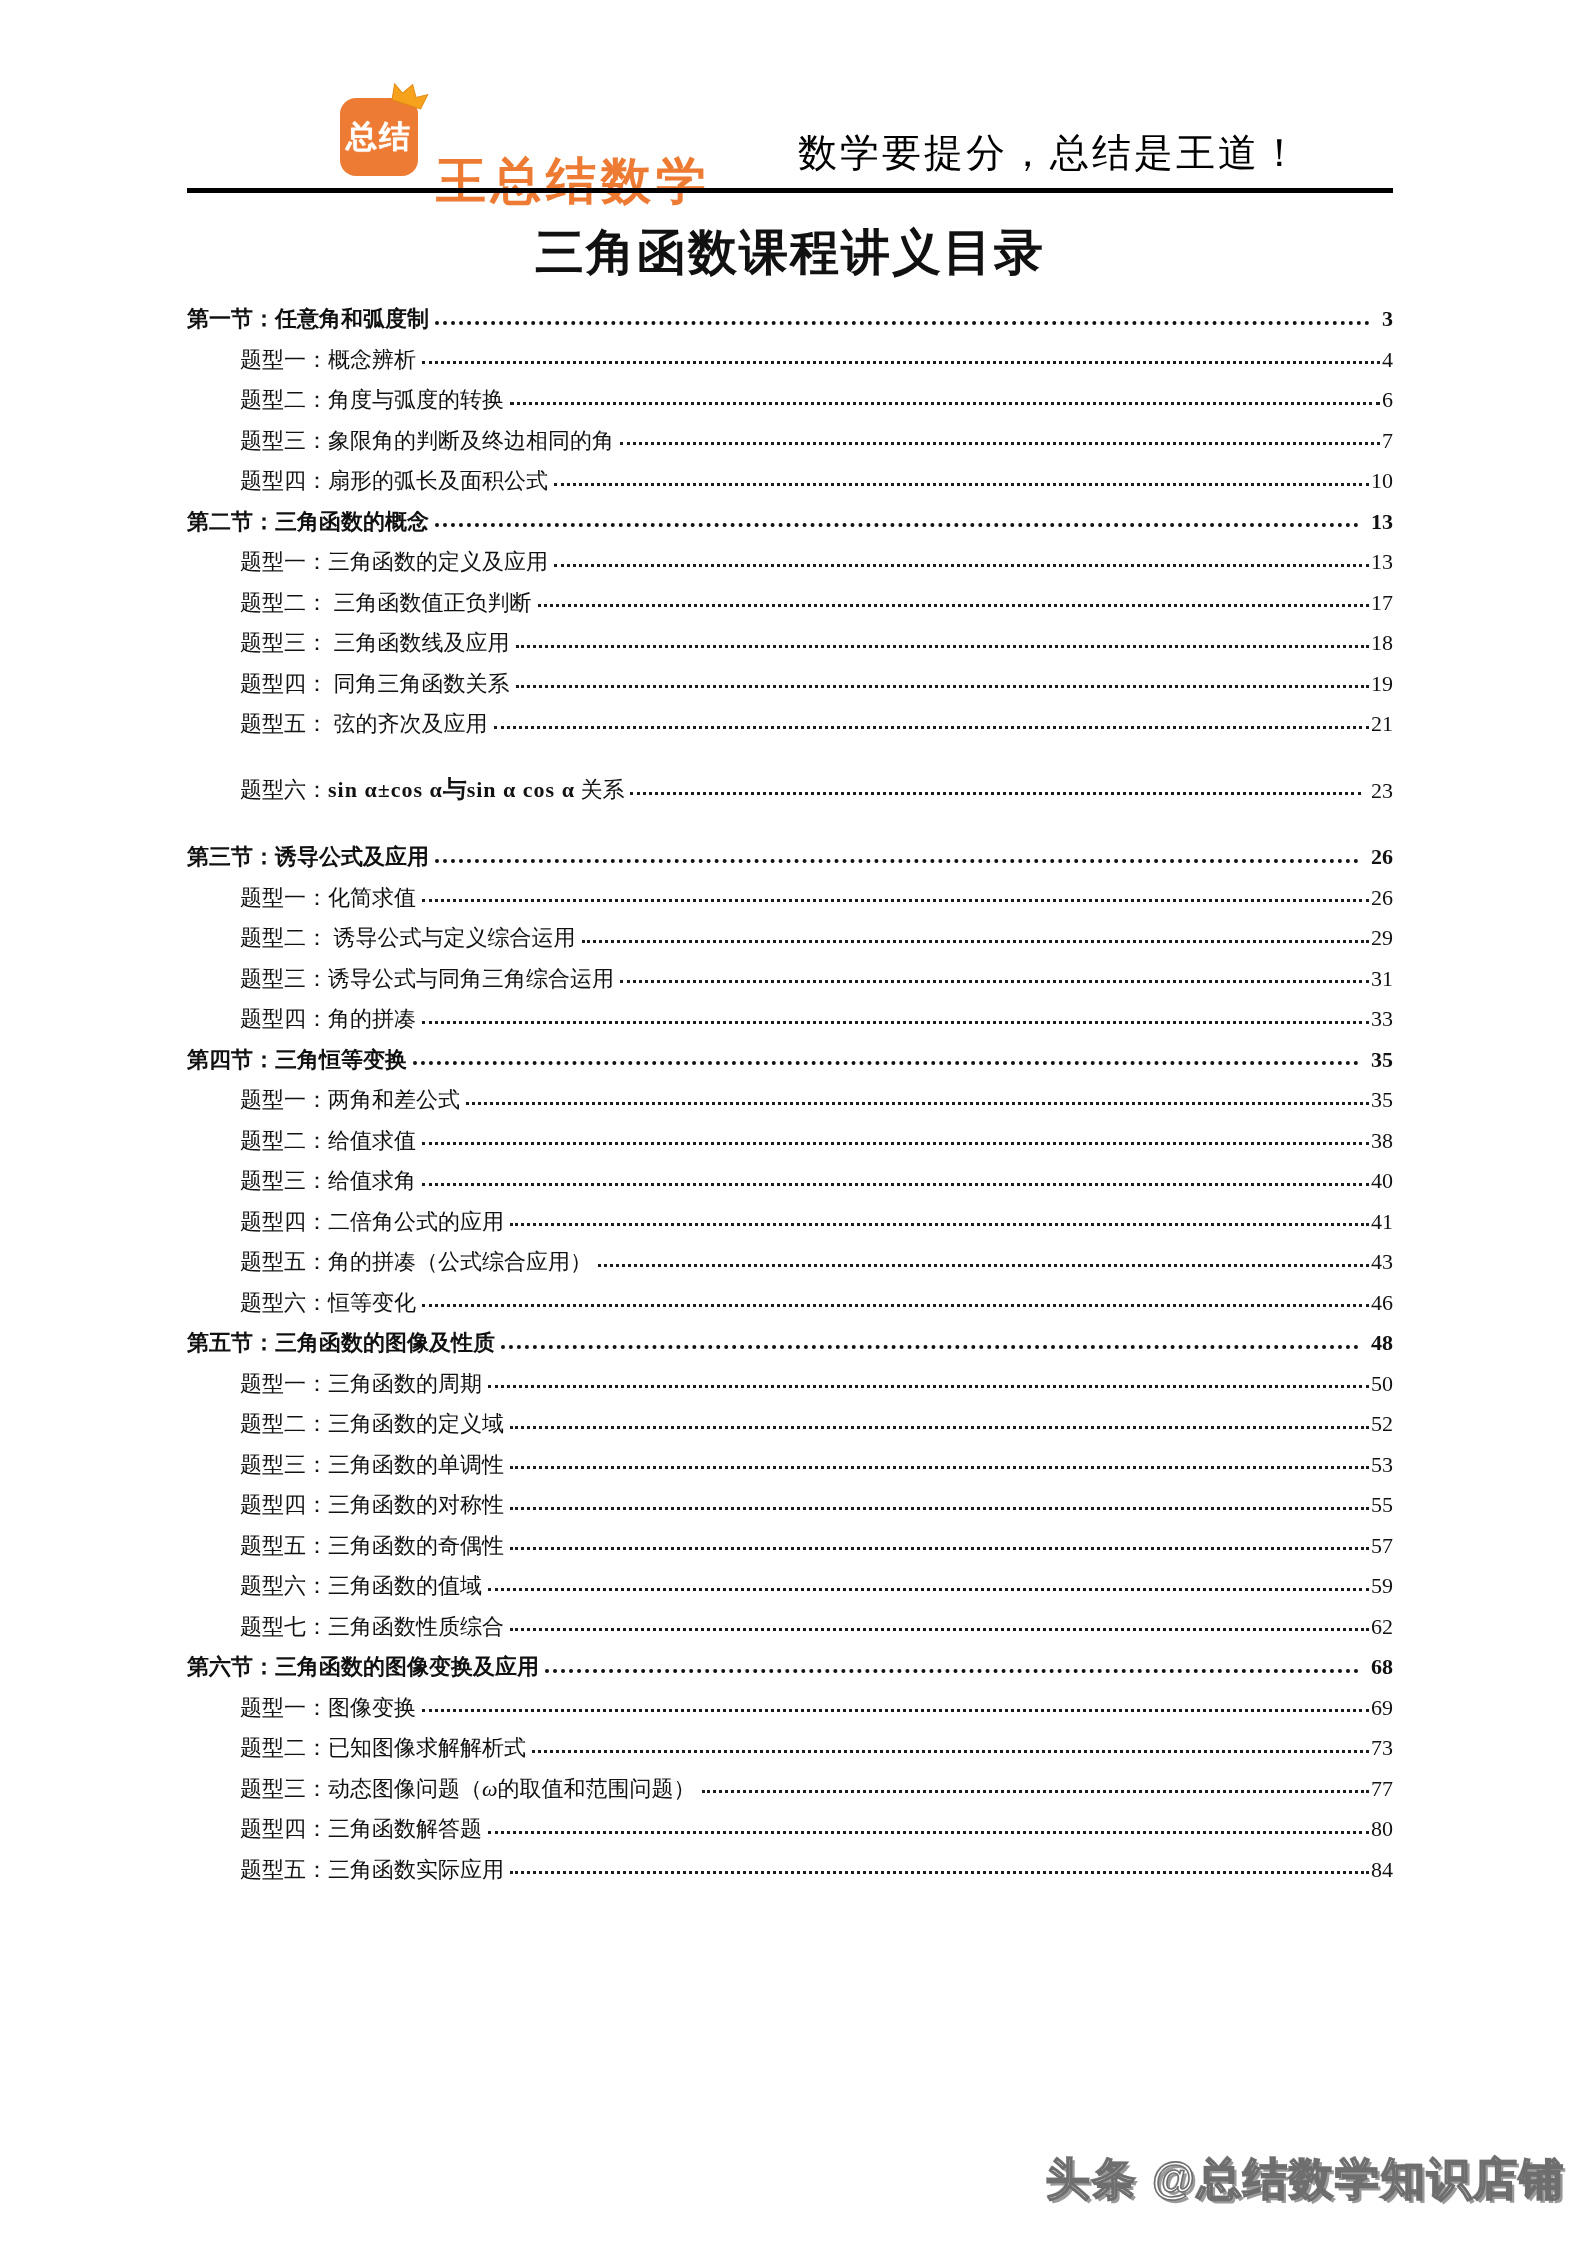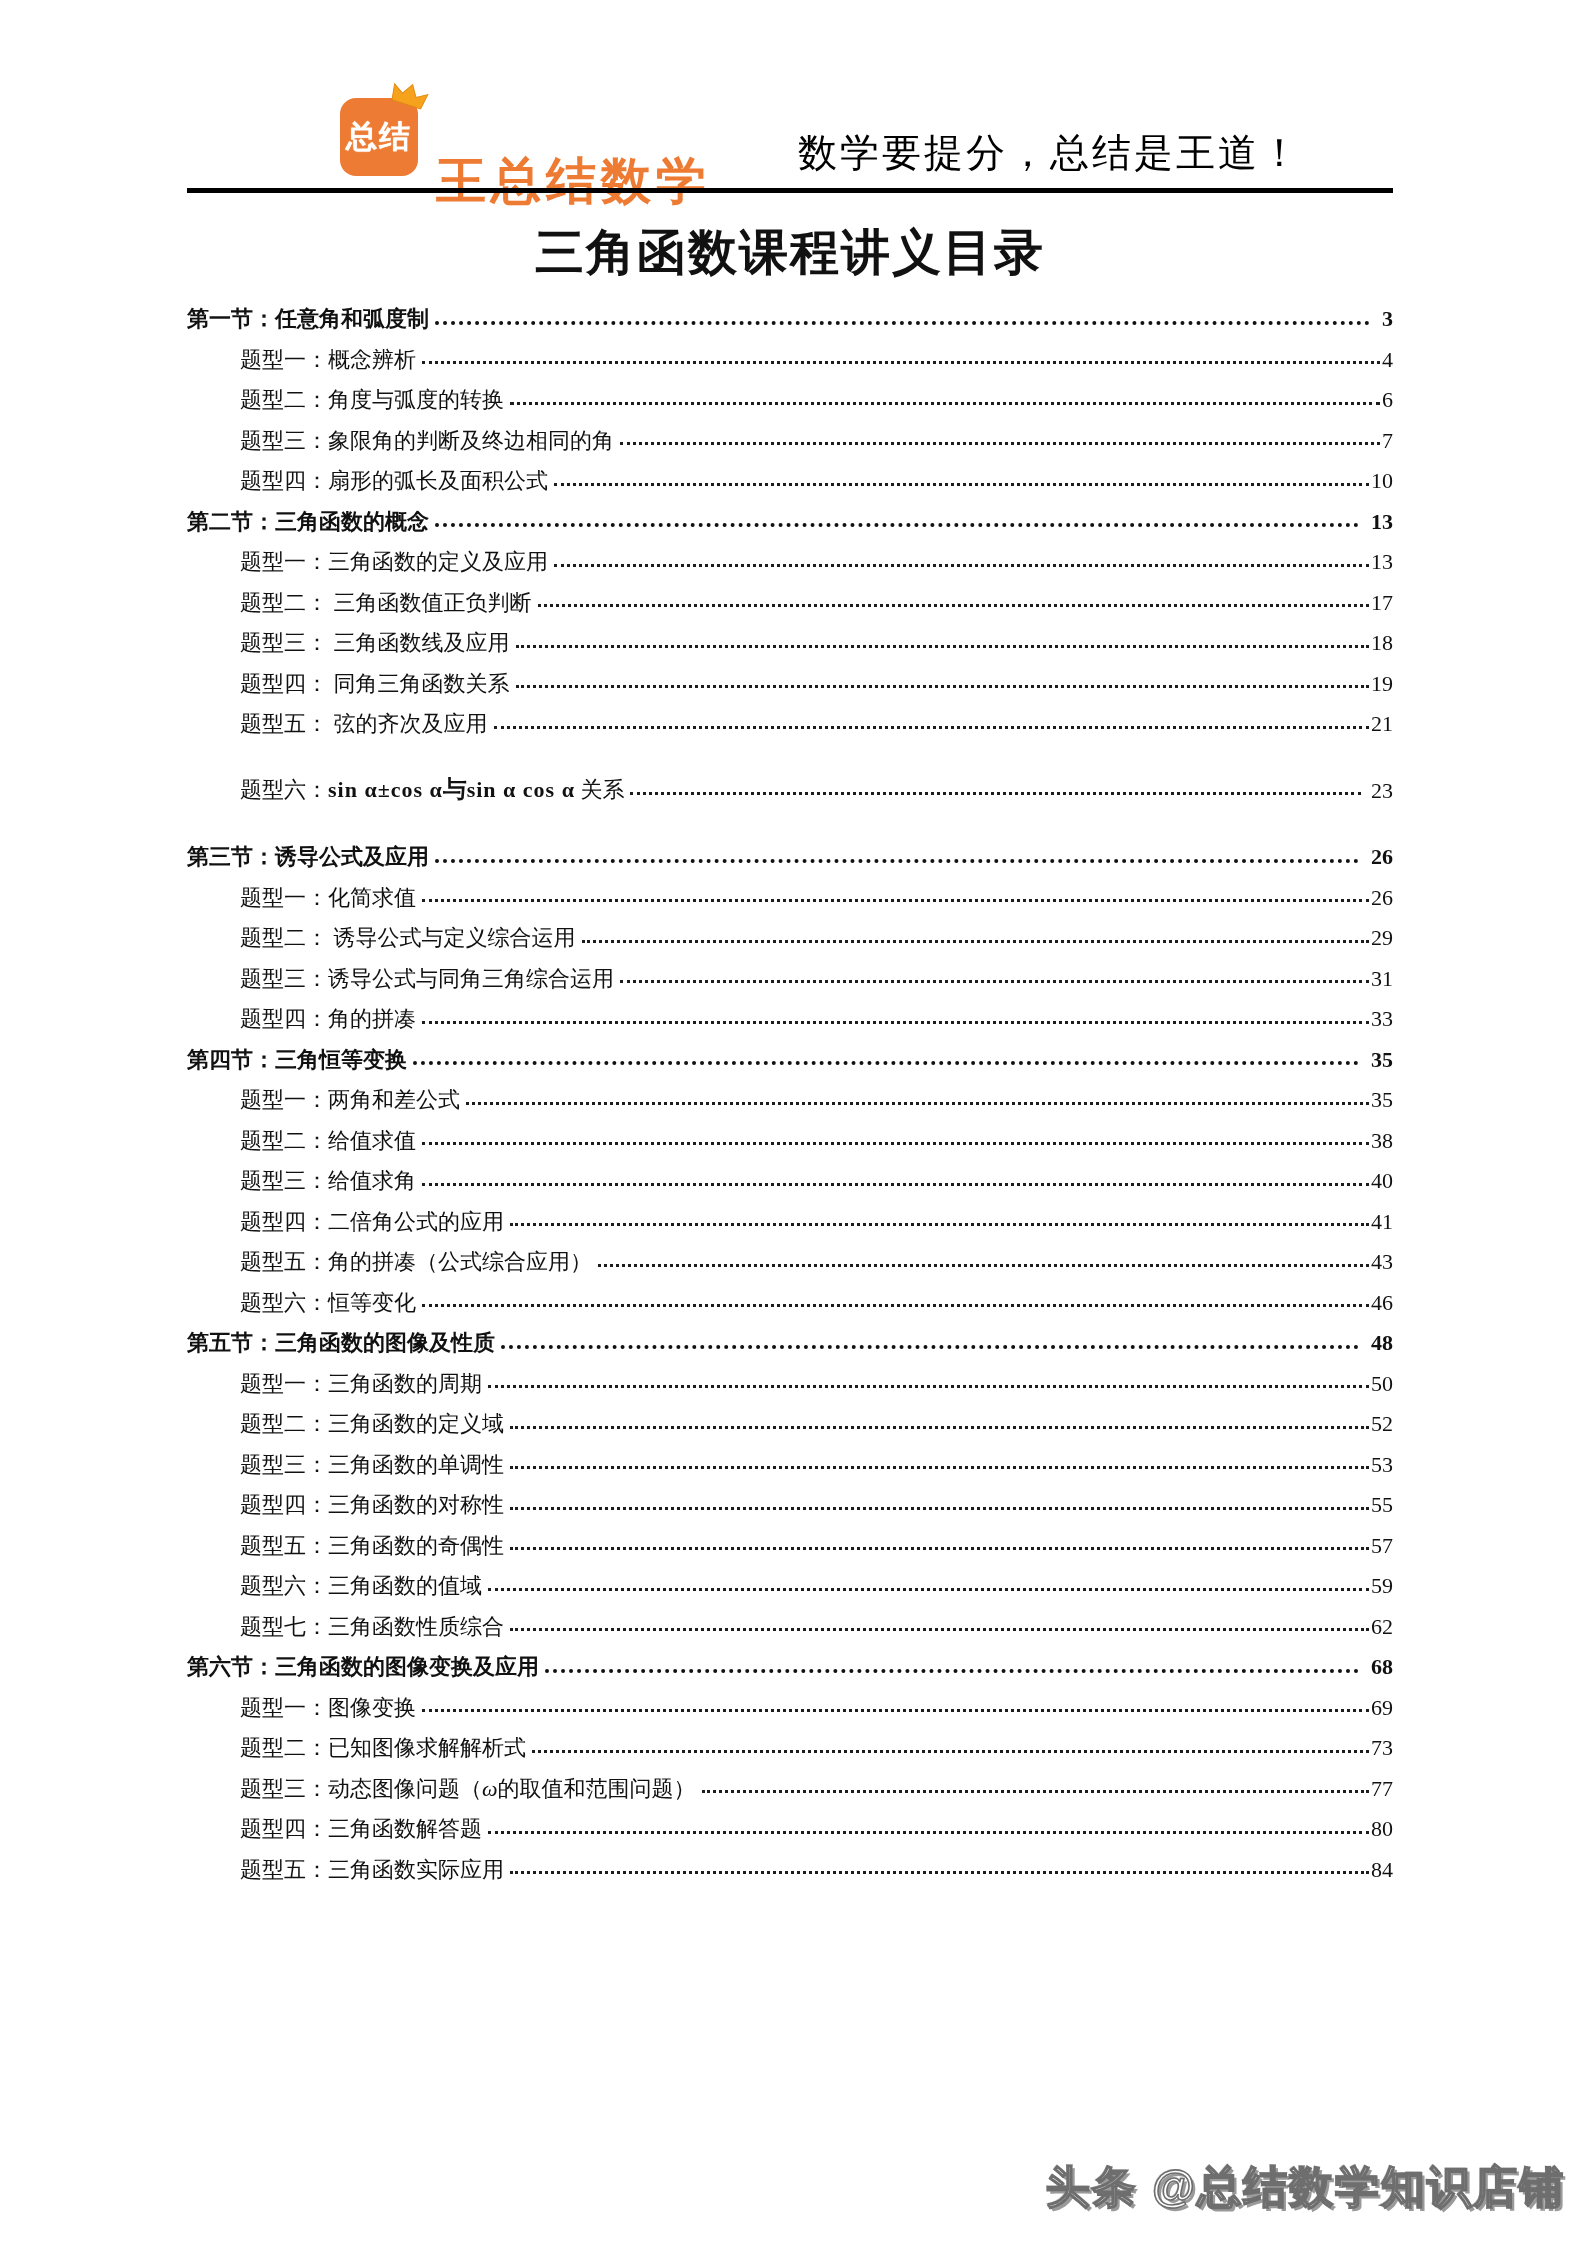--- a/index.html
+++ b/index.html
@@ -100,21 +100,21 @@
     letter-spacing:1px;
   }
   .formula-conj {
     font-weight:bold;
     font-size:1.08em;
   }
   .omega { font-style:italic; font-family:"Liberation Serif","DejaVu Serif",serif; }
 
   
   .watermark {
-    position:absolute; right:22px; bottom:28px;
+    position:absolute; right:22px; bottom:36px;
     font-family:"Liberation Sans","DejaVu Sans",sans-serif;
     font-weight:bold;
     font-size:44px;
     letter-spacing:2px;
     color:#ffffff;
     -webkit-text-stroke:1.6px #6e6e6e;
     text-shadow:3px 3px 0 #9a9a9a, -1px -1px 0 #c8c8c8;
     white-space:nowrap;
   }
 </style>

